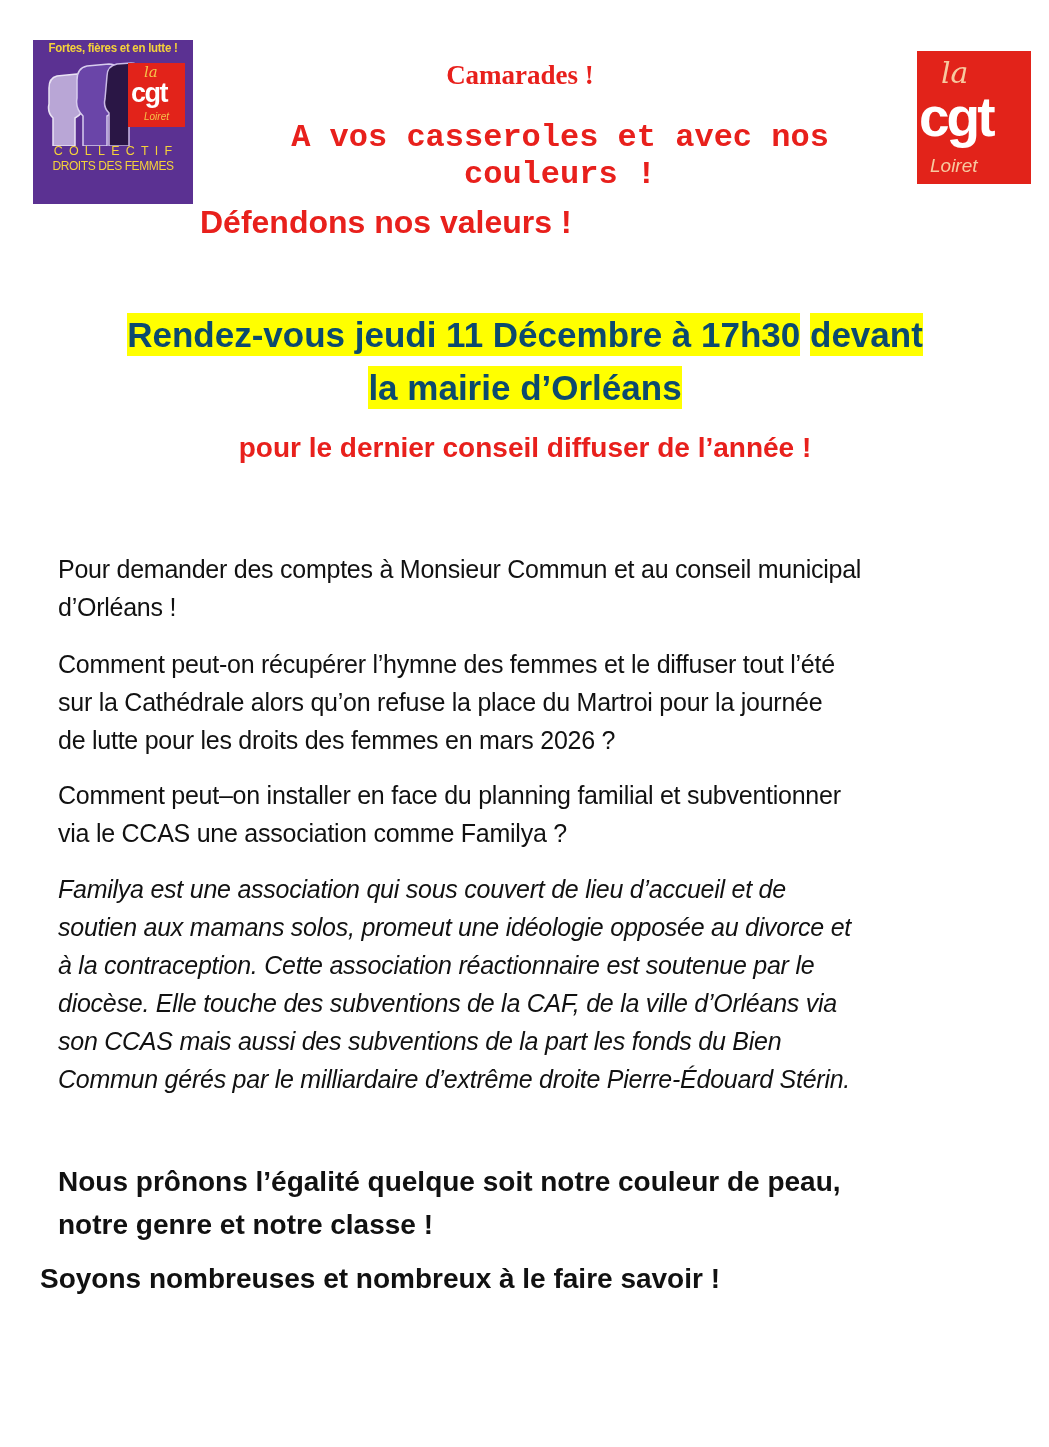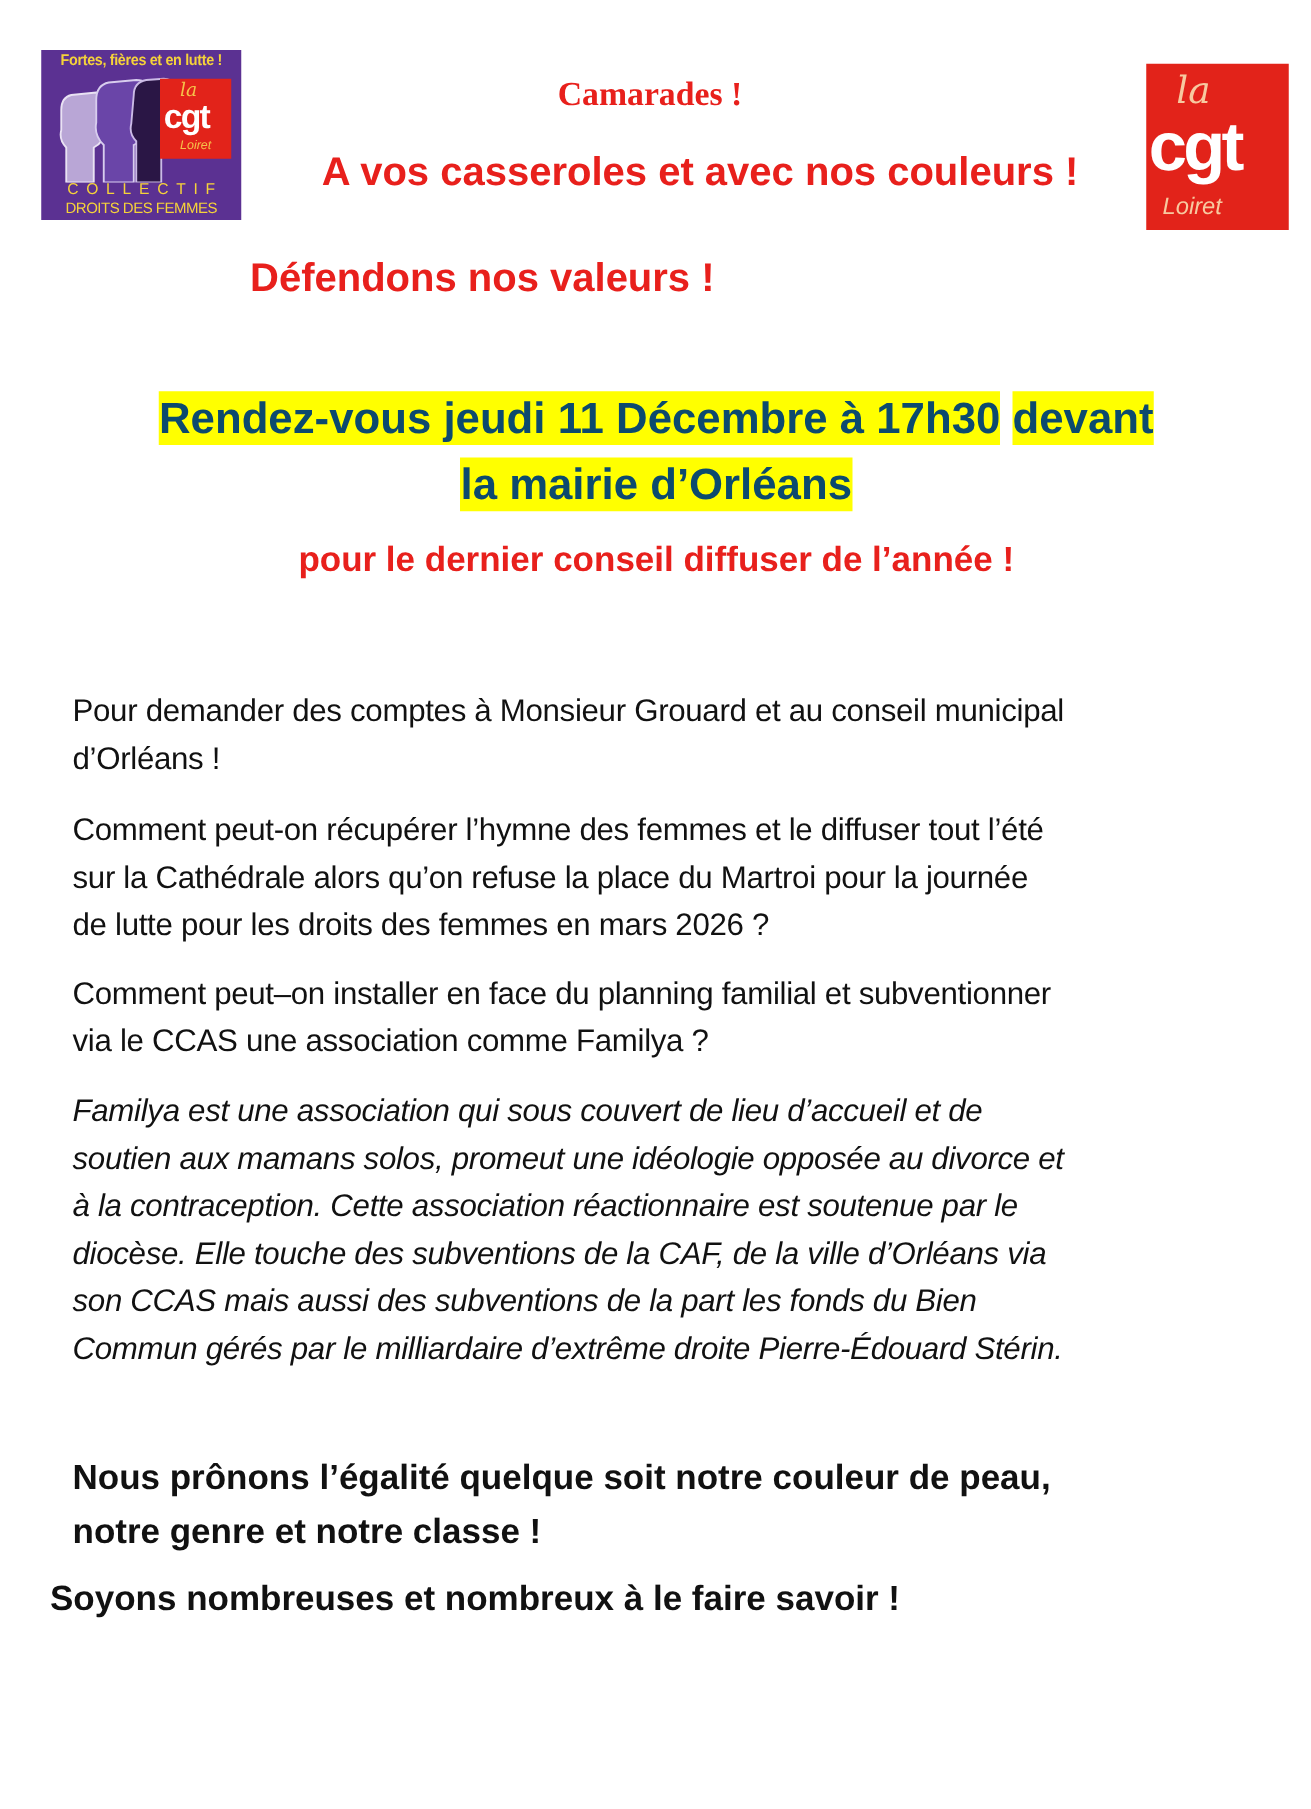--- a/index.html
+++ b/index.html
@@ -13,21 +13,21 @@
       position: relative;
       overflow: hidden;
       font-family: "Liberation Sans", sans-serif;
       color: #111111;
     }
     .abs { position: absolute; }
 
     
     .logo-left {
       left: 33px; top: 40px;
-      width: 160px; height: 136px;
+      width: 160px; height: 164px;
       background: #5b3192;
       overflow: hidden;
     }
     .logo-left .slogan {
       position: absolute; left: 0; right: 0; top: 1px;
       text-align: center;
       color: #f5d23a;
       font-weight: bold;
       font-size: 12.5px;
       letter-spacing: -0.3px;
@@ -91,21 +91,21 @@
     }
 
     
     .red { color: #e8201c; font-weight: bold; }
     .h-camarades {
       left: 210px; width: 620px; top: 60px;
       text-align: center; font-size: 27px; font-family: Liberation Serif, serif;
     }
     .h-casseroles {
       left: 210px; width: 700px; top: 119px;
-      text-align: center; font-size: 32px;
+      text-align: center; font-size: 32px; font-family: Liberation Mono, monospace;
     }
     .h-defendons {
       left: 200px; width: 660px; top: 204px;
       font-size: 32px;
     }
 
     .rdv {
       left: 40px; width: 970px; top: 308px;
       text-align: center;
       font-weight: bold; font-size: 35px; line-height: 53px;
@@ -176,21 +176,21 @@
 
 <div class="abs rdv">
   <span class="hl">Rendez-vous jeudi 11 Décembre à 17h30</span>
   <span class="hl">devant</span><br>
   <span class="hl">la mairie d’Orléans</span>
 </div>
 
 <div class="abs red h-conseil">pour le dernier conseil diffuser de l’année !</div>
 
 <div class="abs body p1">
-  <span class="line">Pour demander des comptes à Monsieur Grouard et au conseil municipal</span>
+  <span class="line">Pour demander des comptes à Monsieur Commun et au conseil municipal</span>
   <span class="line">d’Orléans !</span>
 </div>
 
 <div class="abs body p2">
   <span class="line">Comment peut-on récupérer l’hymne des femmes et le diffuser tout l’été</span>
   <span class="line">sur la Cathédrale  alors qu’on refuse la place du Martroi pour la journée</span>
   <span class="line">de lutte pour les droits des femmes en mars 2026 ?</span>
 </div>
 
 <div class="abs body p3">

